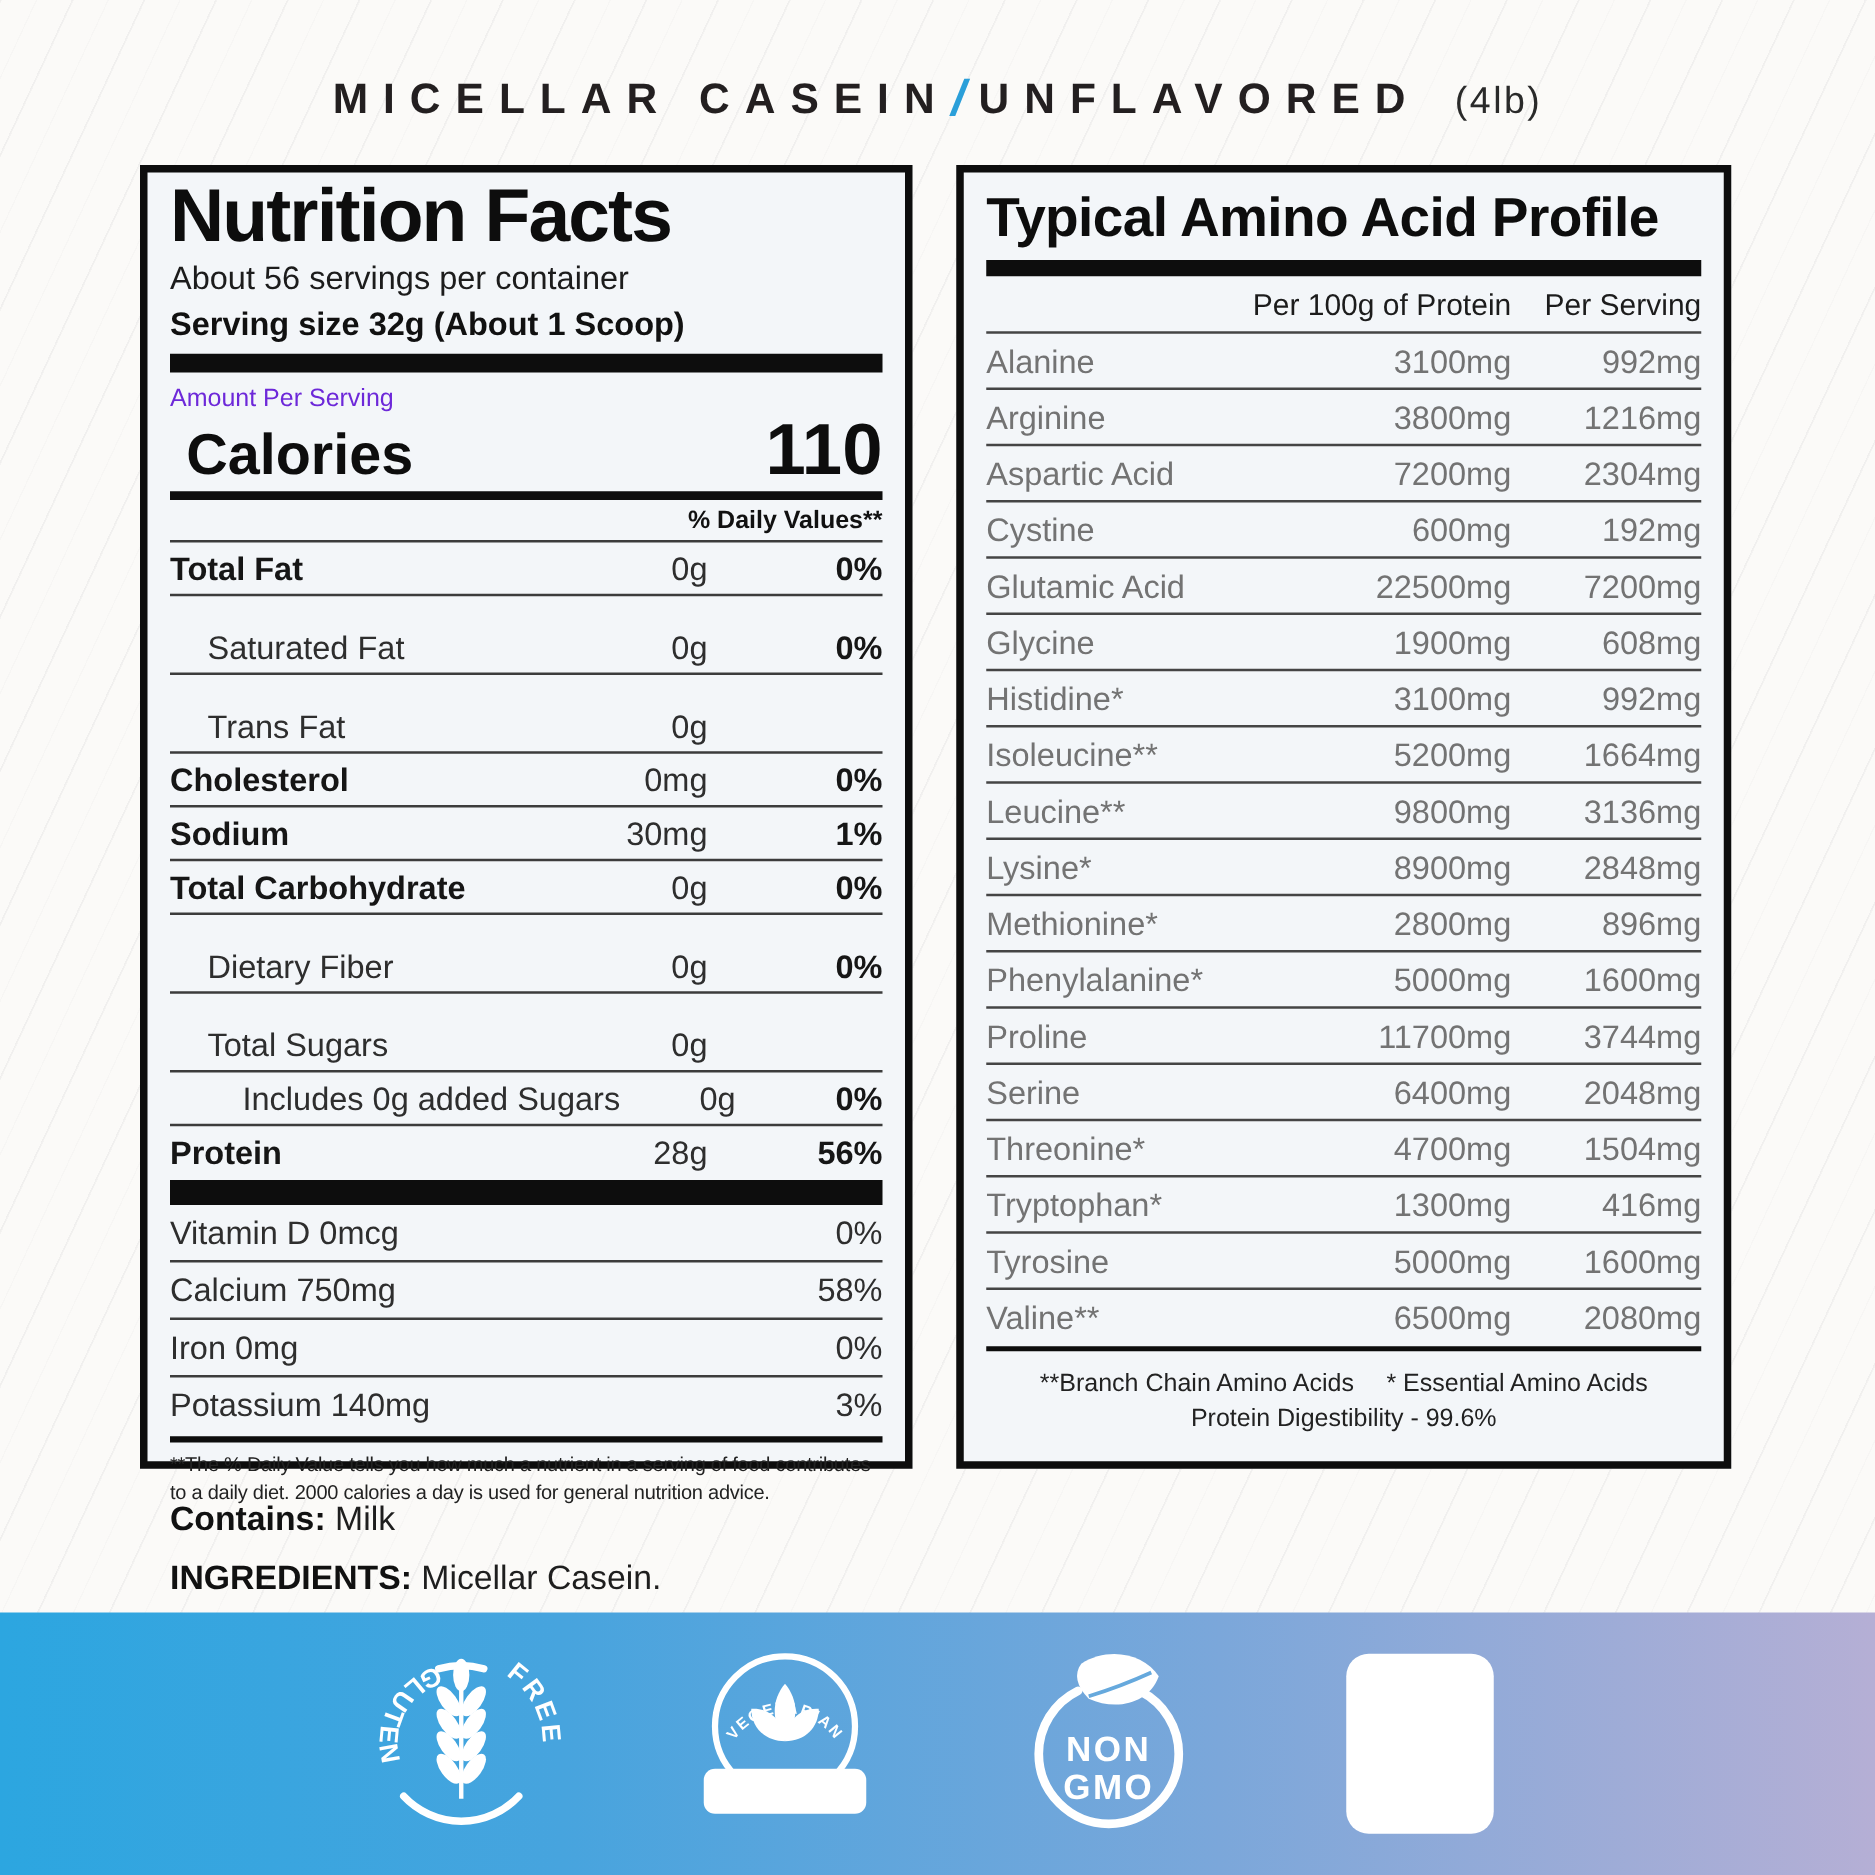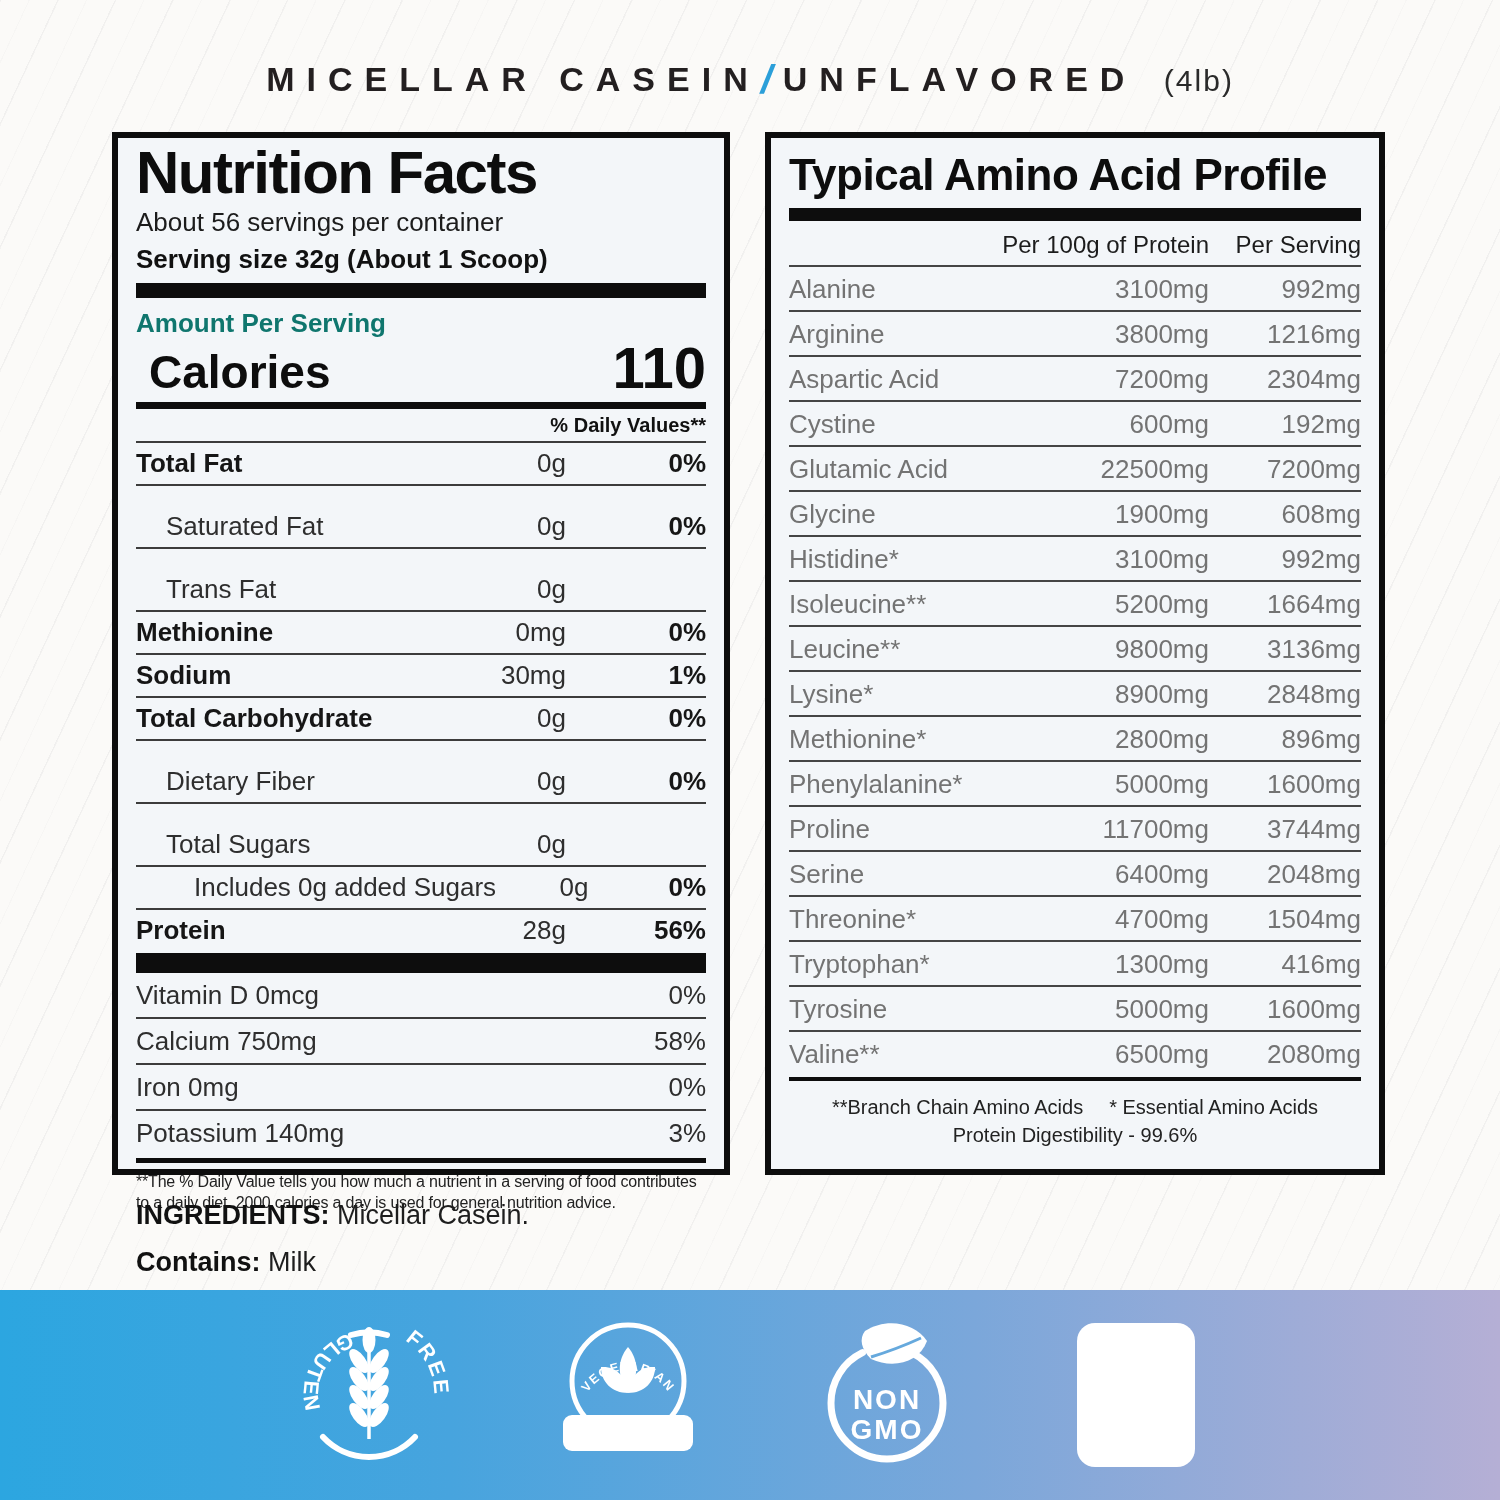--- a/index.html
+++ b/index.html
@@ -27,21 +27,21 @@
     border:6px solid #0d0d0d; padding:0 18px; }
   .nf-panel { left:112px; width:618px; }
   .aa-panel { left:765px; width:620px; }
   .bar { background:#0d0d0d; width:100%; }
 
   
   .nf-title { font-size:60px; font-weight:700; letter-spacing:-1.5px; margin-top:4px; line-height:1.02; color:#0d0d0d; }
   .nf-servings { font-size:26px; margin-top:4px; line-height:1.18; color:#1c1c1c; }
   .nf-serving-size { font-size:26px; font-weight:700; line-height:1.2; margin-top:6px; color:#111; }
   .bar-16 { height:15px; margin-top:8px; }
-  .nf-aps { font-size:26px; font-weight:700; margin-top:10px; color:#0f766e; }
+  .nf-aps { font-size:20px; font-weight:400; margin-top:10px; color:#6d28d9; }
   .cal-row { display:flex; align-items:baseline; margin-top:0; }
   .cal-label { font-size:46px; font-weight:700; line-height:1.1; color:#0d0d0d;margin-left:13px; }
   .cal-value { margin-left:auto; font-size:58px; font-weight:700; line-height:1.0; color:#0d0d0d; }
   .bar-7 { height:7px; margin-top:4px; }
   .dv-header { text-align:right; font-size:20px; font-weight:700; padding:5px 0 4px 0; color:#111; }
 
   .nf-row { display:flex; align-items:baseline; padding:5.5px 0; border-top:2px solid #3c3c3c; font-size:26px; line-height:30px; color:#2e2e2e; }
   .nf-label { flex:1; white-space:nowrap; }
   .bold-label .nf-label { font-weight:700; color:#161616; }
   .indent-1 .nf-label { padding-left:30px;margin-top:20px; }
@@ -116,21 +116,21 @@
           <span class="nf-label">Saturated Fat</span>
           <span class="nf-amount">0g</span>
           <span class="nf-dv">0%</span>
         </div>
         <div class="nf-row indent-1">
           <span class="nf-label">Trans Fat</span>
           <span class="nf-amount">0g</span>
           <span class="nf-dv"></span>
         </div>
         <div class="nf-row indent-0 bold-label">
-          <span class="nf-label">Methionine</span>
+          <span class="nf-label">Cholesterol</span>
           <span class="nf-amount">0mg</span>
           <span class="nf-dv">0%</span>
         </div>
         <div class="nf-row indent-0 bold-label">
           <span class="nf-label">Sodium</span>
           <span class="nf-amount">30mg</span>
           <span class="nf-dv">1%</span>
         </div>
         <div class="nf-row indent-0 bold-label">
           <span class="nf-label">Total Carbohydrate</span>
@@ -285,26 +285,26 @@
     <div class="aa-footnote">
       <div>
         <span>**Branch Chain Amino Acids</span><span class="gap"></span><span>* Essential Amino Acids</span>
       </div>
       <div>Protein Digestibility - 99.6%</div>
     </div>
   </section>
 
   <div class="ingredients">
     <p>
+      <strong>Contains:</strong>
+      <span>Milk</span>
+    </p>
+    <p>
       <strong>INGREDIENTS:</strong>
       <span>Micellar Casein.</span>
-    </p>
-    <p>
-      <strong>Contains:</strong>
-      <span>Milk</span>
     </p>
   </div>
 
   <footer class="badge-band">
 
     <div class="badge">
       <svg viewBox="0 0 160 160" width="160" height="160">
         <g fill="#ffffff">
           <line x1="80" y1="30" x2="80" y2="124" stroke="#ffffff" stroke-width="3.5"></line>
           <ellipse cx="80" cy="25" rx="6.5" ry="13"></ellipse>

